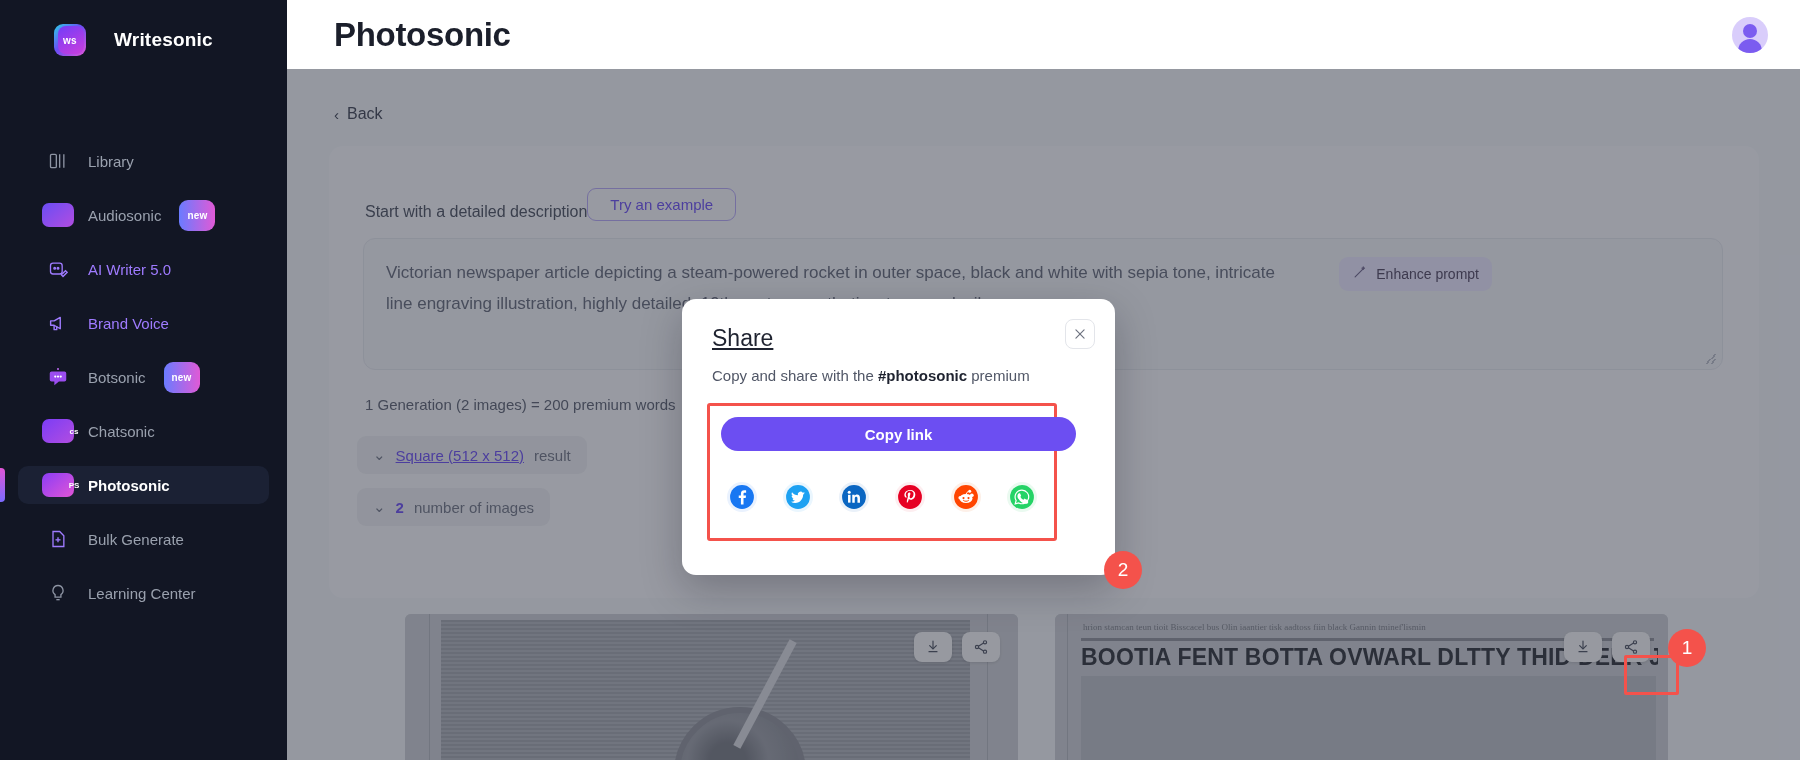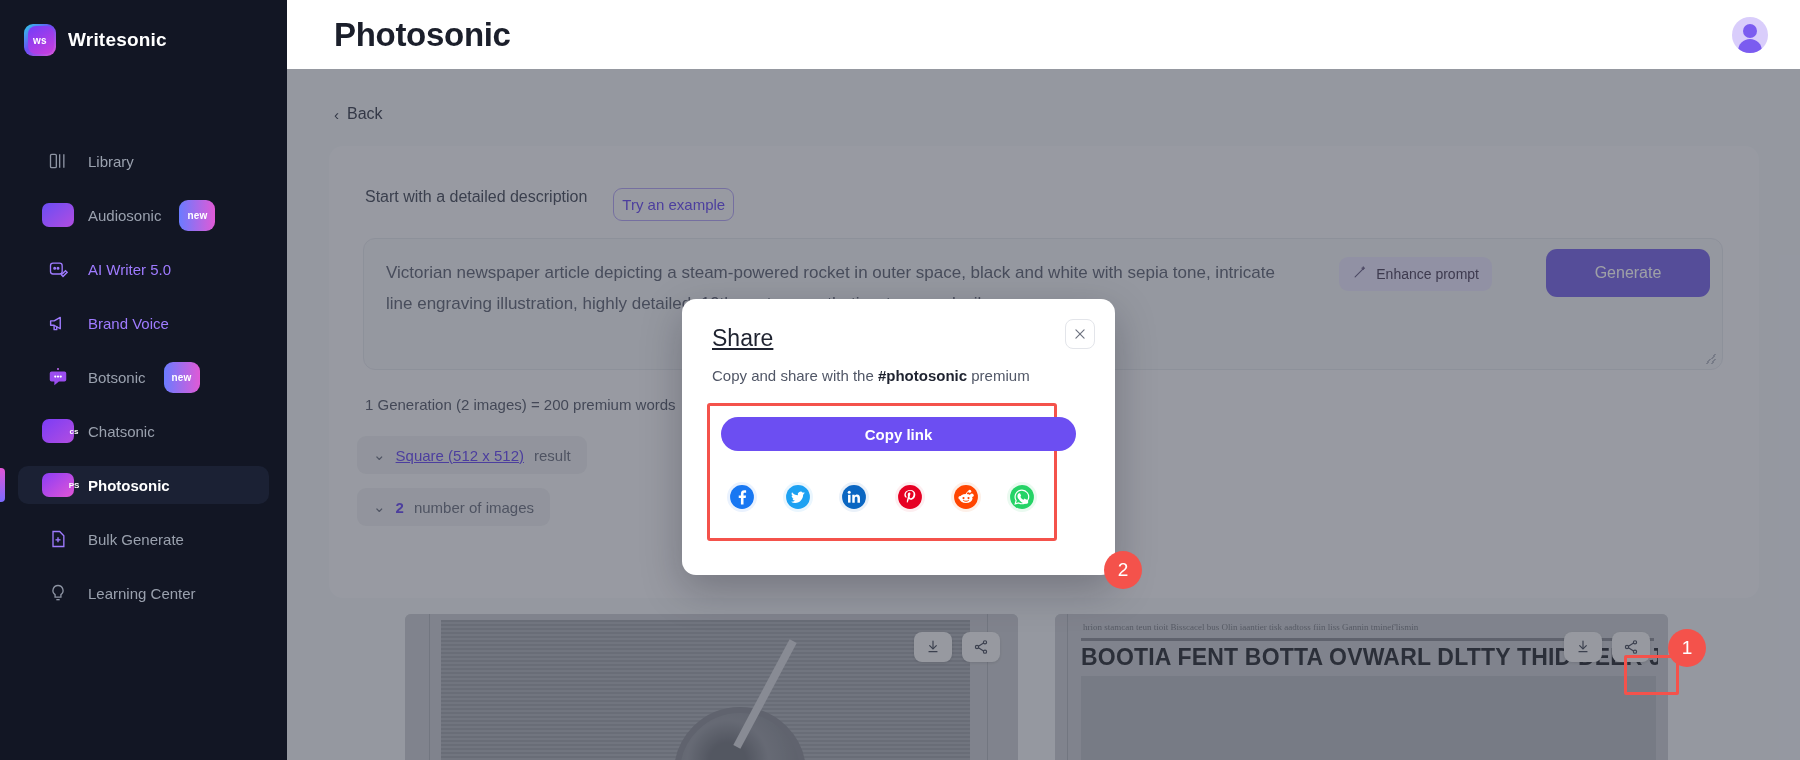--- a/index.html
+++ b/index.html
@@ -11,21 +11,21 @@
   }
   #app { position: relative; width: 1800px; height: 760px; }
 
   
   .sidebar {
     position: absolute; left: 0; top: 0;
     width: 287px; height: 760px;
     background: #121624;
     overflow: hidden;
   }
-  .brand { display: flex; align-items: center; gap: 12px; padding: 24px 0 0 24px; }
+  .brand { display: flex; align-items: center; gap: 28px; padding: 24px 0 0 54px; }
   .brand-mark {
     position: relative; width: 32px; height: 32px;
     border-radius: 9px;
     background: linear-gradient(135deg,#2ad1e8 0%, #6a4df5 45%, #e155d6 100%);
     display: flex; align-items: center; justify-content: center;
     box-shadow: 0 0 0 0 transparent;
   }
   .brand-mark::before{
     content:""; position:absolute; left:4px; top:2px; width:26px; height:28px;
     border-radius:8px; background:linear-gradient(150deg,#7b3df6 10%,#c23ee0 90%);
@@ -92,25 +92,25 @@
     position: absolute; left: 47px; top: 36px;
     display: flex; align-items: center; gap: 8px;
     font-size: 16px; color:#3e4352; cursor: pointer;
   }
   .chev-l { font-size: 15px; color:#3e4352; }
 
   .card {
     position: absolute; left: 42px; top: 77px; width: 1430px; height: 452px;
     background: #f4f5f8; border-radius: 14px;
   }
-  .hint-row { position:absolute; left:36px; top:42px; display:flex; align-items:flex-start; gap:26px; }
+  .hint-row { position:absolute; left:36px; top:42px; display:flex; align-items:flex-end; gap:0; }
   .hint-text { font-size: 16px; color:#4a4f5e; }
   .try-example {
     font-size: 15px; color:#6b4ef0; border:1px solid #b5a6f5; background: transparent;
-    border-radius: 9px; padding: 7px 8px; cursor:pointer;
+    border-radius: 9px; padding: 7px 22px; cursor:pointer;
   }
 
   .prompt-wrap {
     position:absolute; left:34px; top:92px; width: 1360px; height: 132px;
     background:#eff0f4; border:1px solid #e1e3ea; border-radius: 12px;
   }
   .prompt-text {
     position:absolute; left:22px; top:18px; width: 900px;
     font-size: 17px; line-height: 31px; color:#636878;
   }
@@ -374,21 +374,20 @@
           <div class="enhance">
             <span>
               <svg width="15" height="15" viewBox="0 0 24 24" fill="none" stroke="#6a5f86" stroke-width="1.8" stroke-linecap="round">
                 <line x1="5" y1="19" x2="17" y2="7"></line>
                   <line x1="18" y1="3" x2="18" y2="7"></line>
                   <line x1="16" y1="5" x2="20" y2="5"></line>
               </svg>
             </span>
             <span>Enhance prompt</span>
           </div>
-          <div class="generate">Generate</div>
           <div class="resize-grip"></div>
         </div>
 
         <div class="cost">1 Generation (2 images) = 200 premium words</div>
 
         <div class="pill" id="pill-size">
           <span class="cv">⌄</span>
           <span class="lk">Square (512 x 512)</span>
           <span class="rest">result</span>
         </div>
@@ -426,21 +425,21 @@
                 <line x1="8.1" y1="10.9" x2="15.9" y2="6.1"></line>
                   <line x1="8.1" y1="13.1" x2="15.9" y2="17.9"></line>
               </svg>
             </div>
           </div>
         </div>
 
         <div class="result" id="result-b">
           <div class="paper">
             <div class="col-rule" style="left:12px"></div>
-            <div class="hdr-small">hrion stamcan  teun  tioit Bisscacel bus  Olin  iaantier   tisk  aadtoss fiin liss  Gannin  tminef'lismin</div>
+            <div class="hdr-small">hrion stamcan  teun  tioit Bisscacel bus  Olin  iaantier   tisk  aadtoss fiin black  Gannin  tminef'lismin</div>
             <div class="hdr-rule"></div>
             <div class="hdr-big">BOOTIA FENT BOTTA OVWARL DLTTY THID DEER JE</div>
             <div class="body-block"></div>
           </div>
           <div class="img-actions">
             <div class="act-btn">
               <svg width="16" height="16" viewBox="0 0 24 24" fill="none" stroke="#4e5261" stroke-width="1.8" stroke-linecap="round">
                 <line x1="12" y1="3" x2="12" y2="14"></line>
                   <polyline points="7,10 12,15 17,10"></polyline>
                   <line x1="6" y1="19" x2="18" y2="19"></line>

